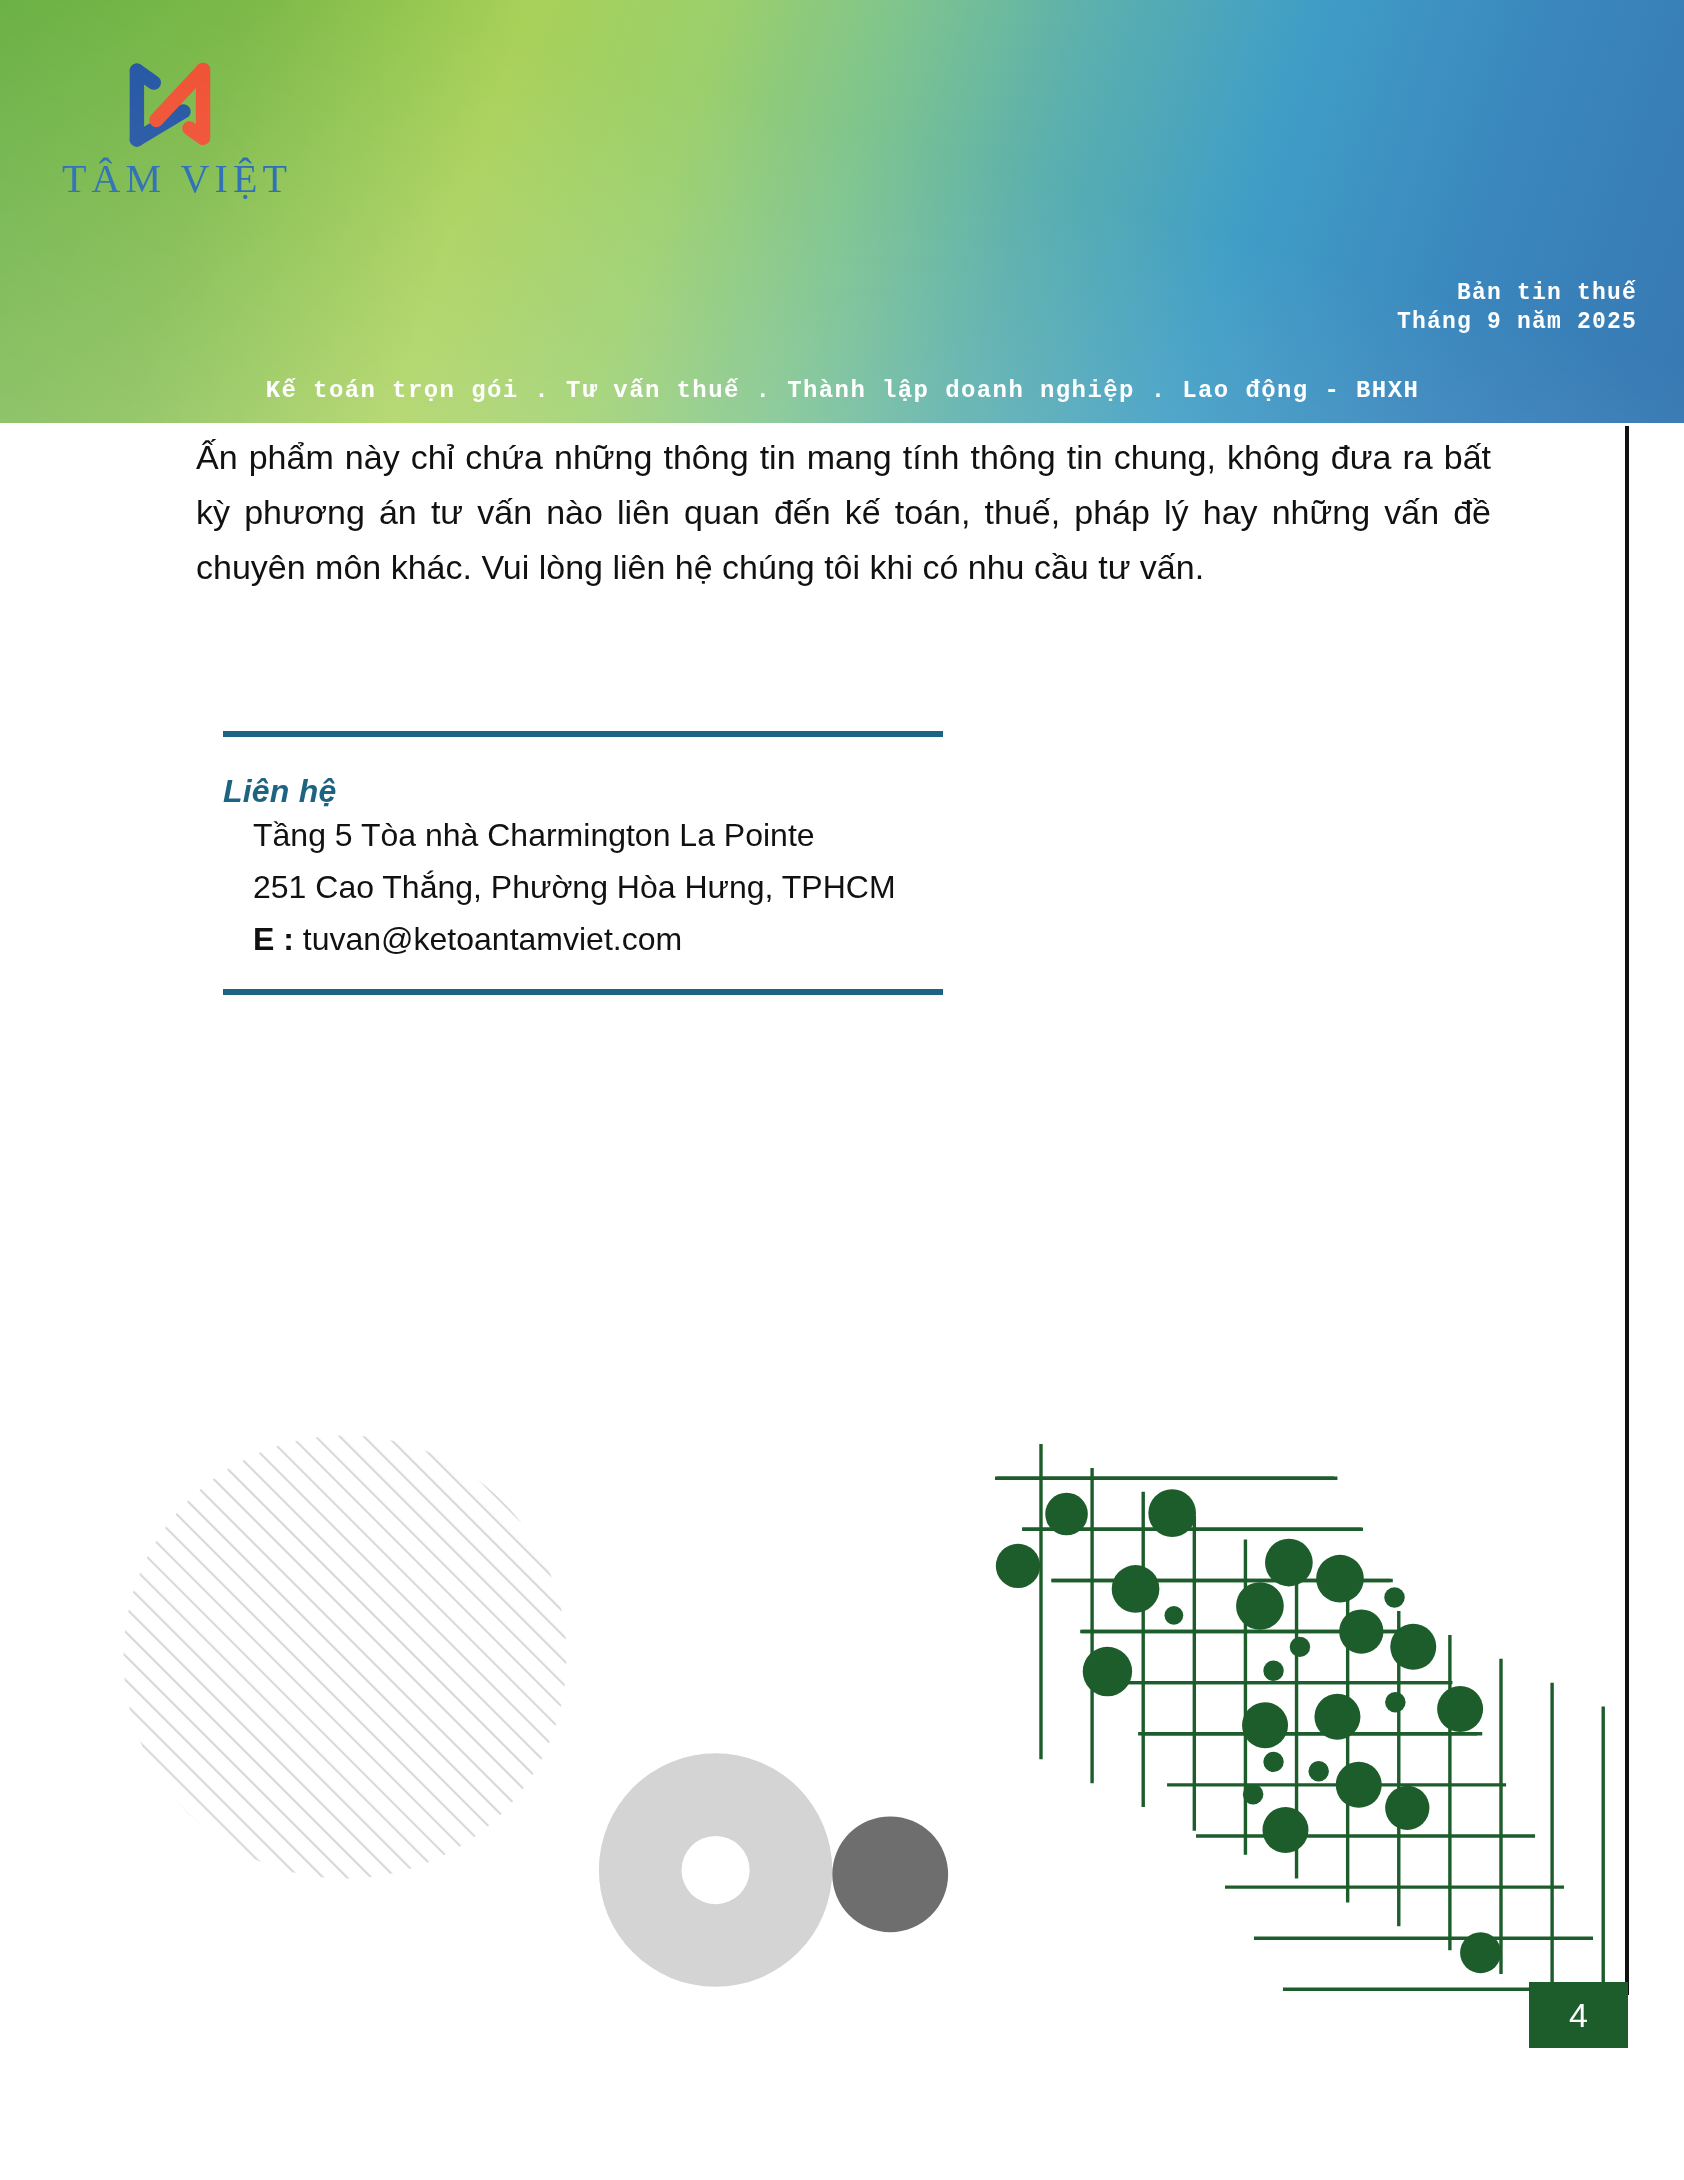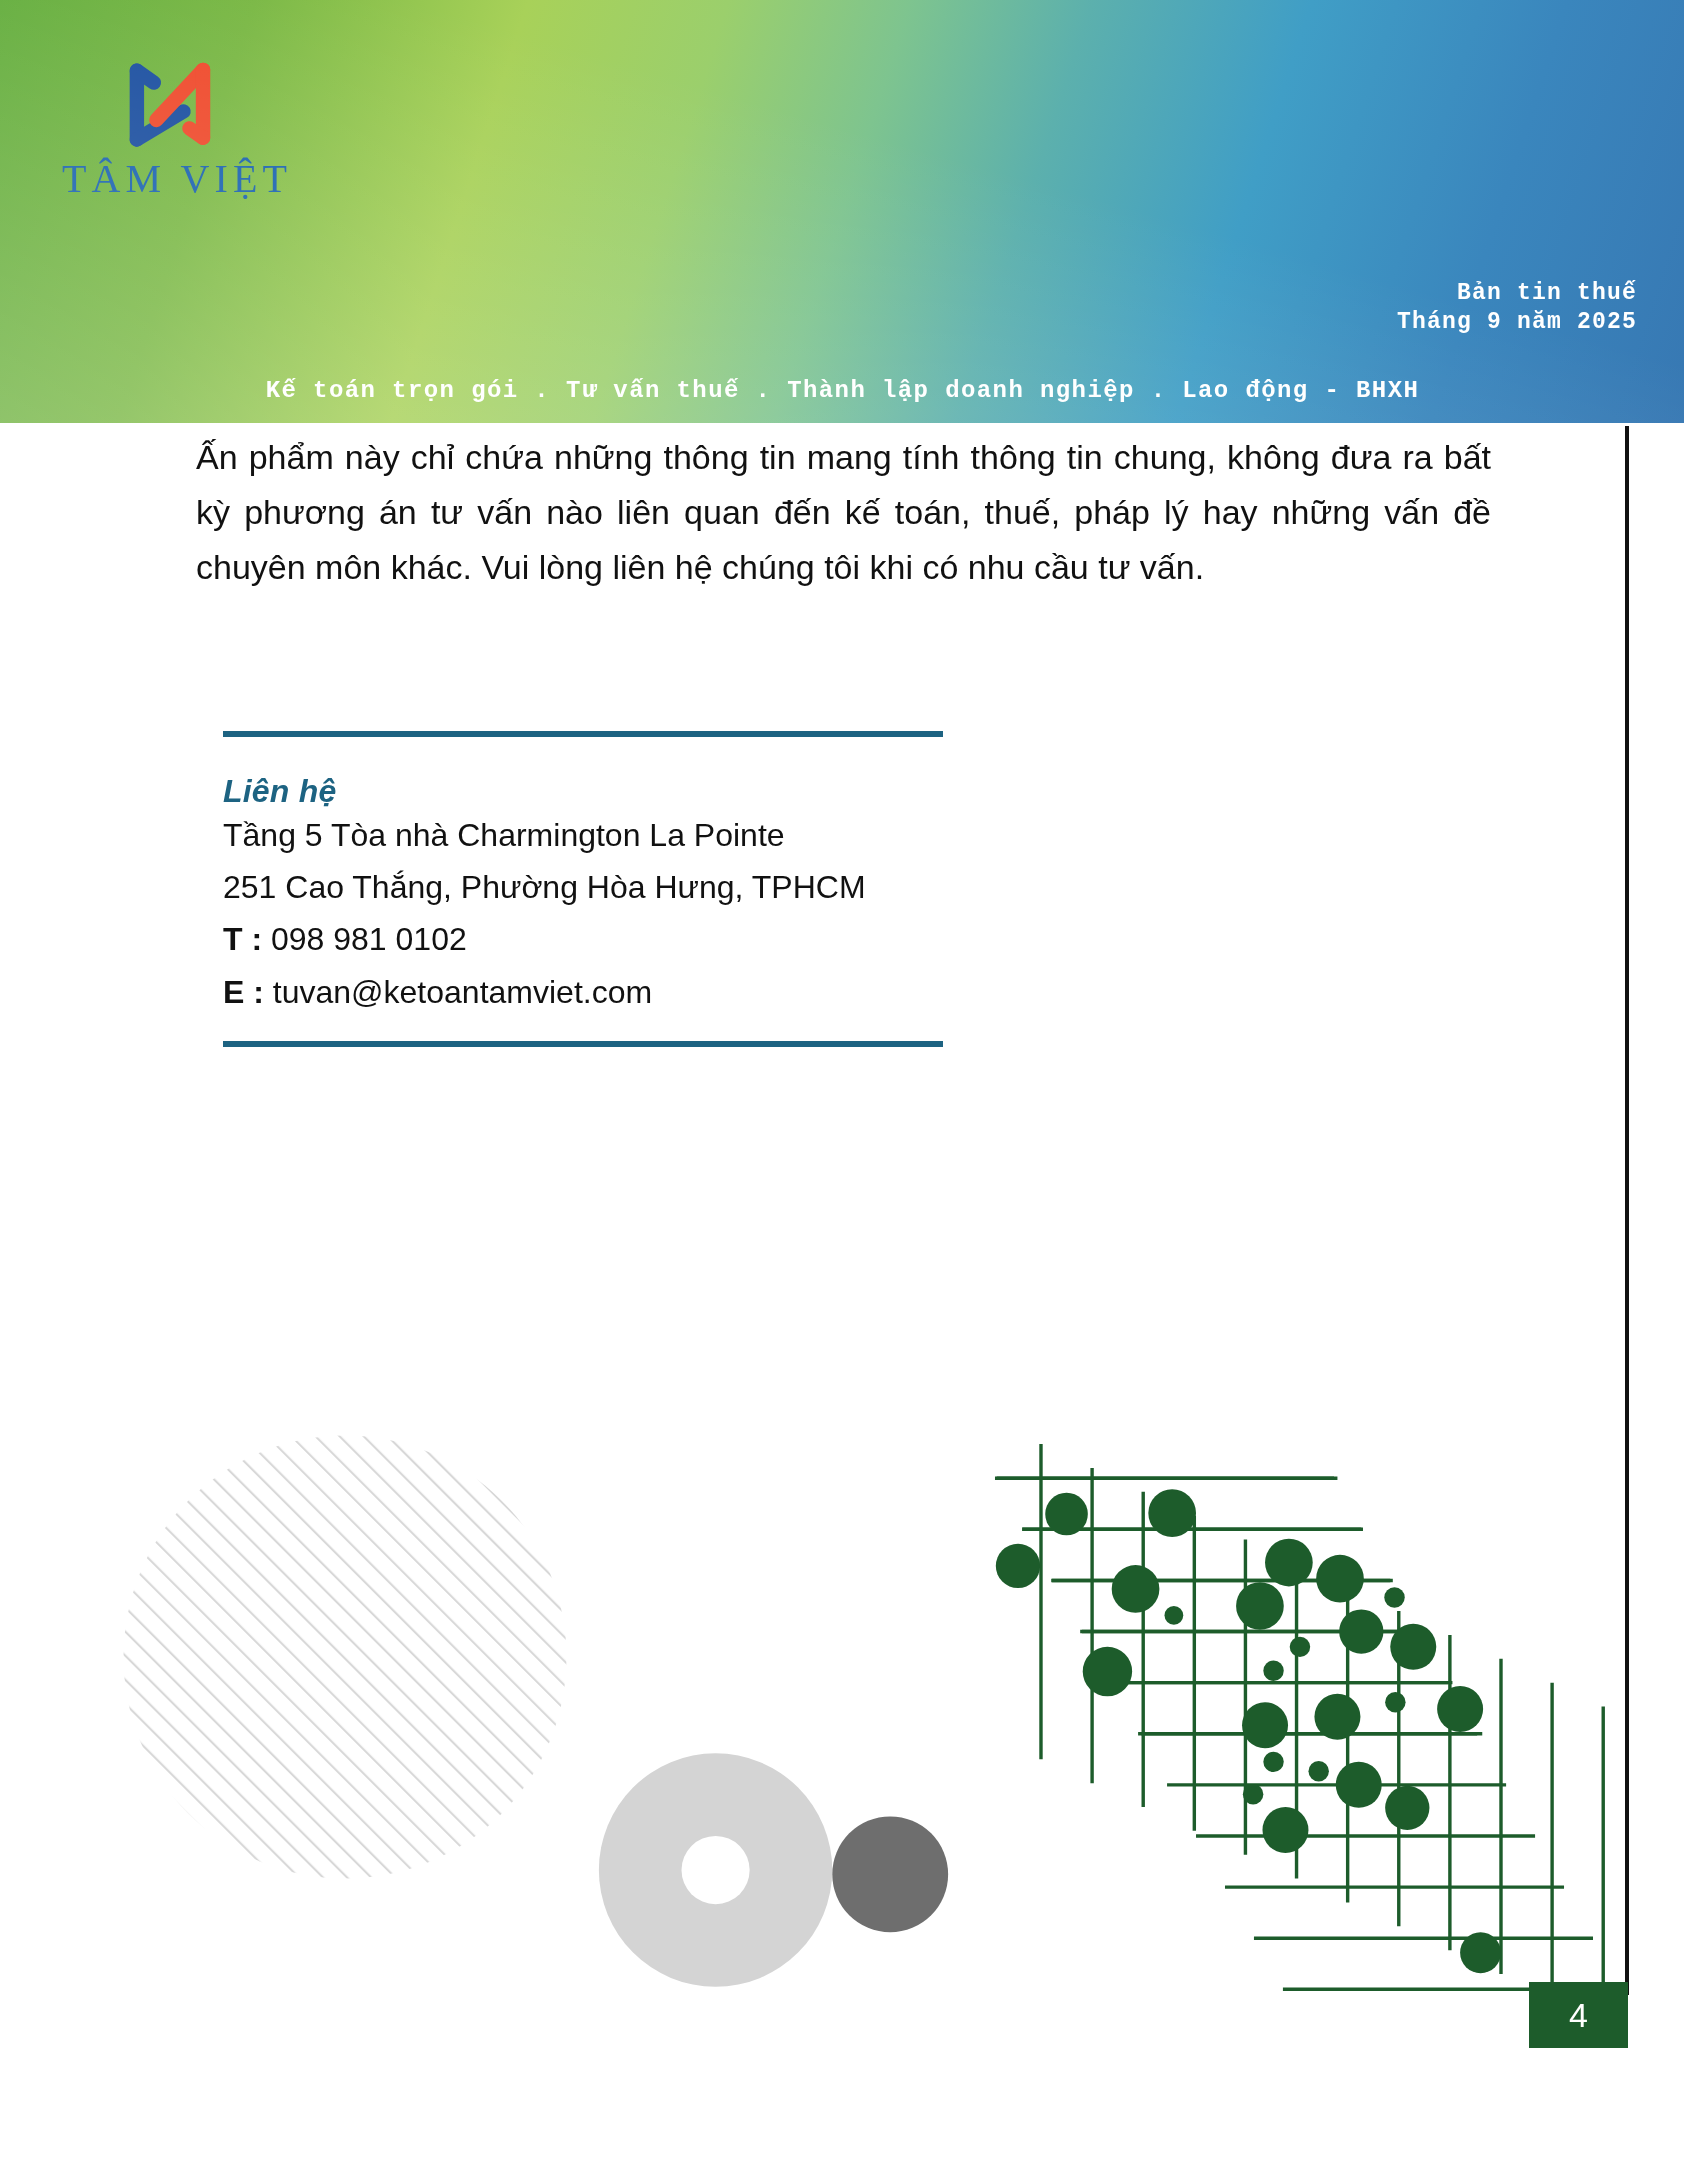--- a/index.html
+++ b/index.html
@@ -151,20 +151,21 @@
     color: #1d6382;
     margin-bottom: 8px;
     letter-spacing: 0.2px;
   }
   .contact-line {
     font-size: 32px;
     line-height: 1.1;
     color: #111111;
     margin-bottom: 17px;
     white-space: nowrap;
+    margin-left: 30px;
   }
   .contact-line .lbl {
     font-weight: bold;
   }
 
   
   .deco {
     position: absolute;
     left: 0;
     top: 1363px;
@@ -227,24 +228,20 @@
 
   <div class="contact-block">
     <div class="contact-rule top"></div>
 
     <div class="contact-heading">Liên hệ</div>
 
     <div class="contact-line">Tầng 5 Tòa nhà Charmington La Pointe</div>
 
     <div class="contact-line">251 Cao Thắng, Phường Hòa Hưng, TPHCM</div>
 
-    <div class="contact-line">
-      <span class="lbl">T :</span>
-      <span>098 981 0102</span>
-    </div>
 
     <div class="contact-line">
       <span class="lbl">E :</span>
       <span>tuvan@ketoantamviet.com</span>
     </div>
 
     <div class="contact-rule bottom"></div>
   </div>
 
   <div class="deco">

